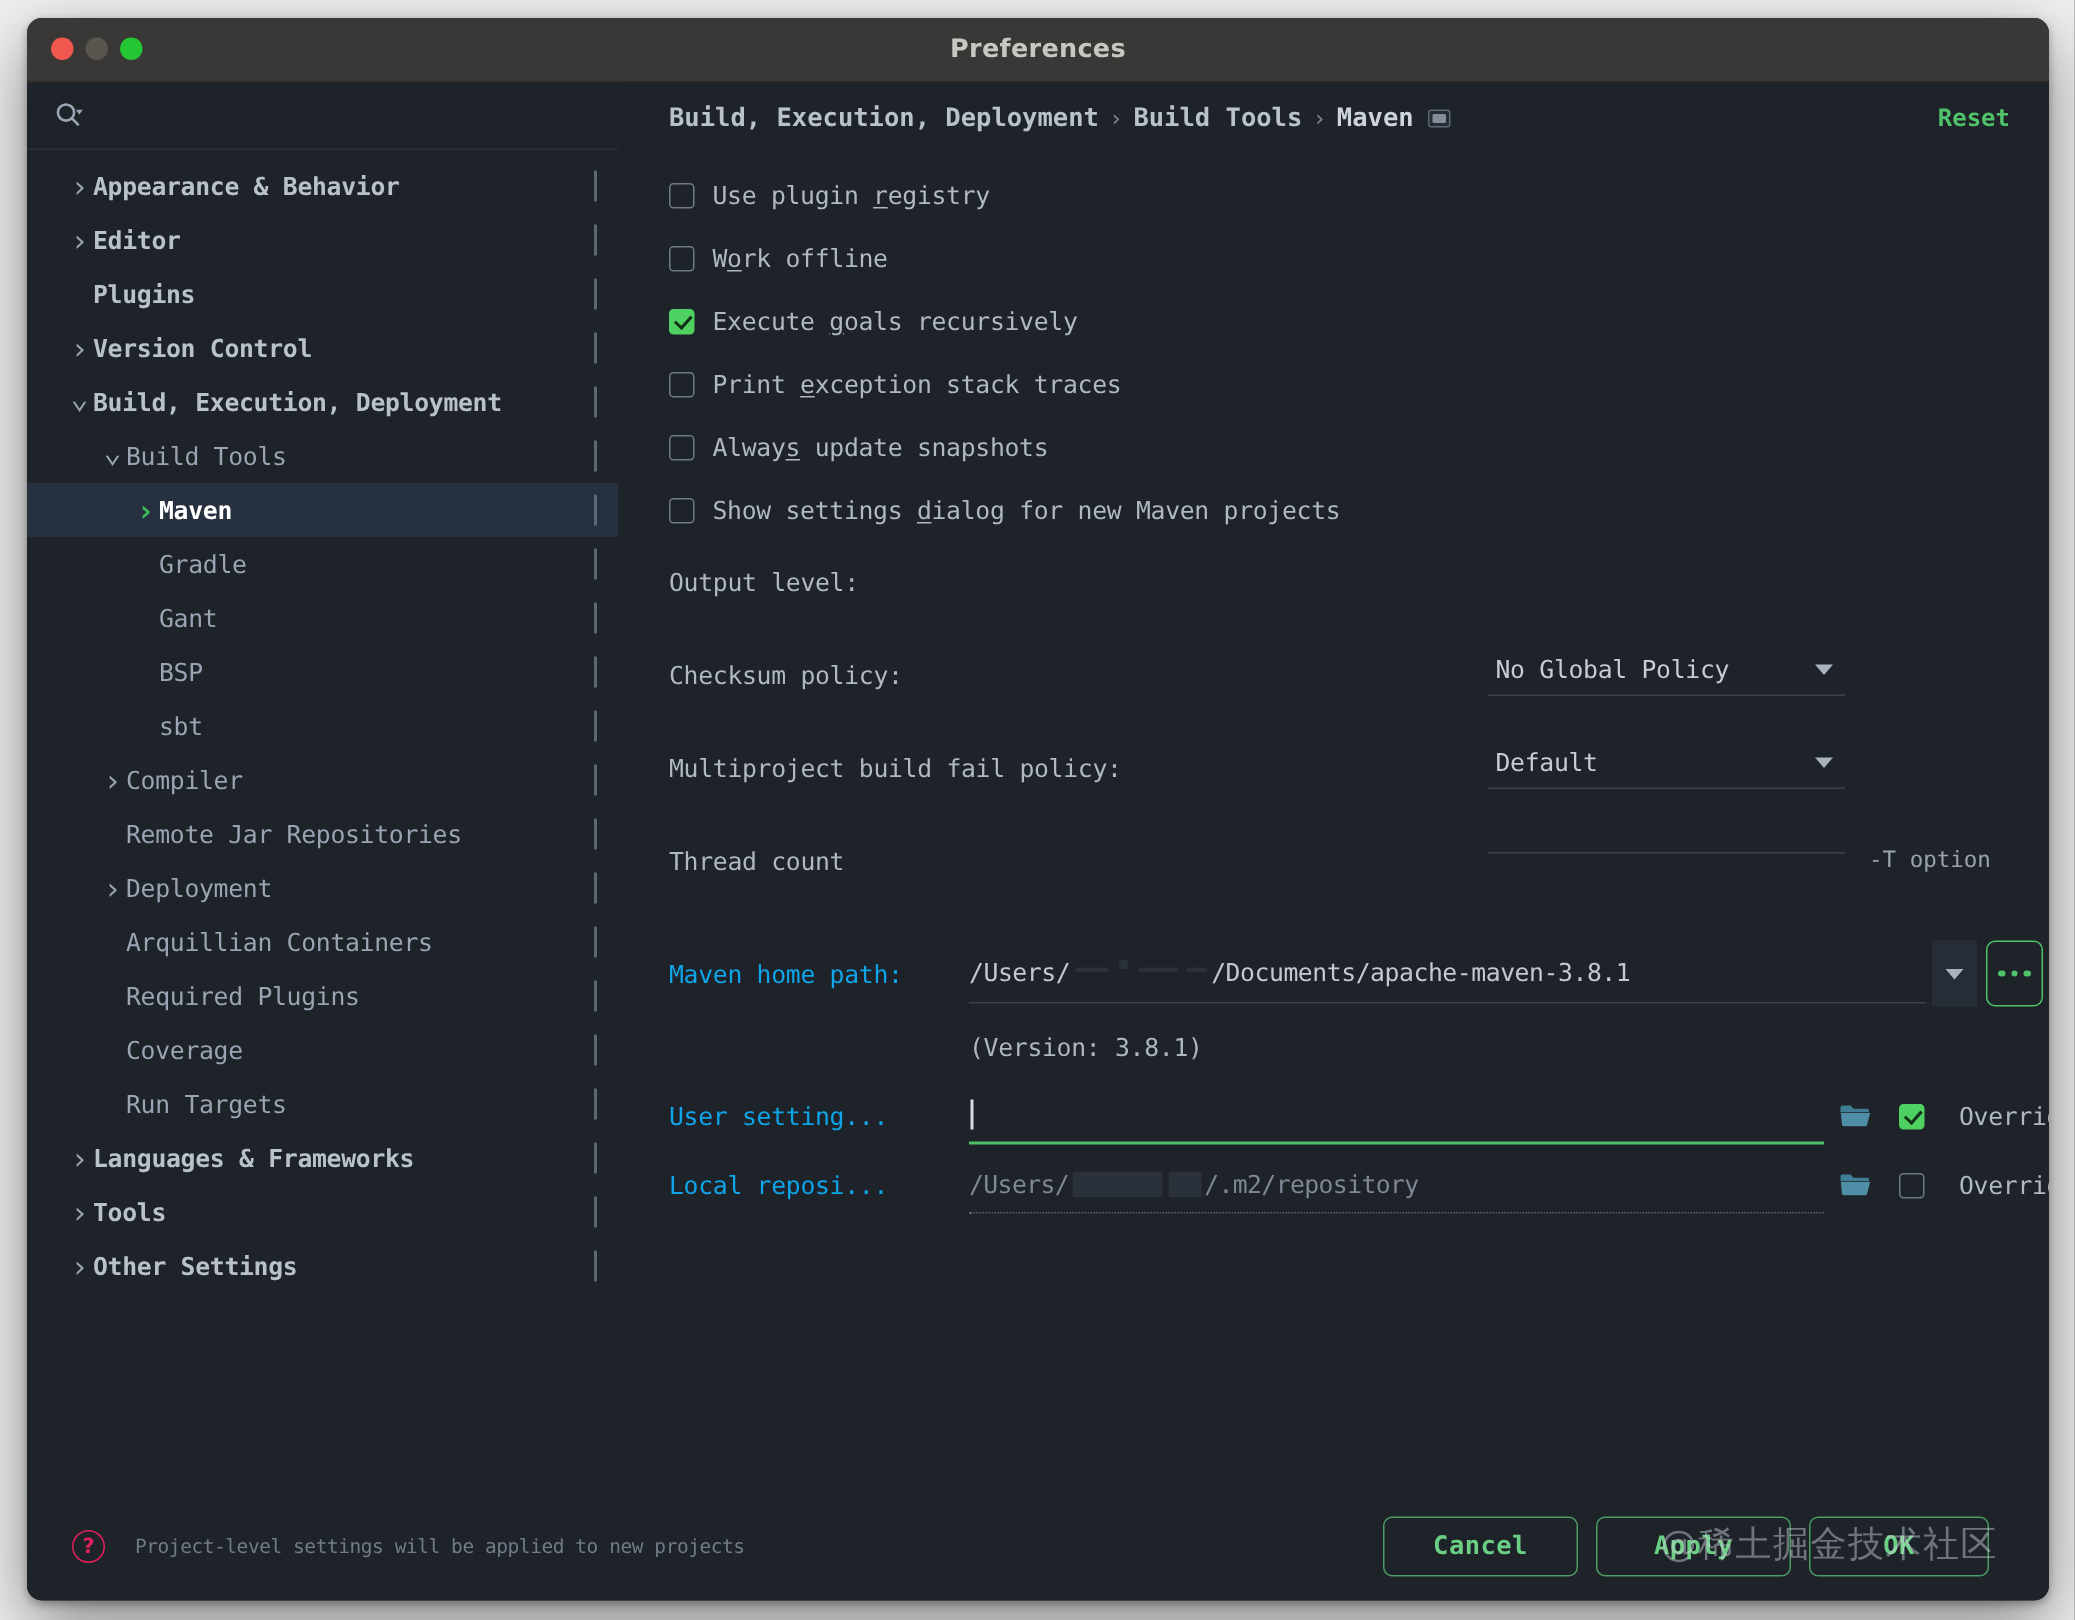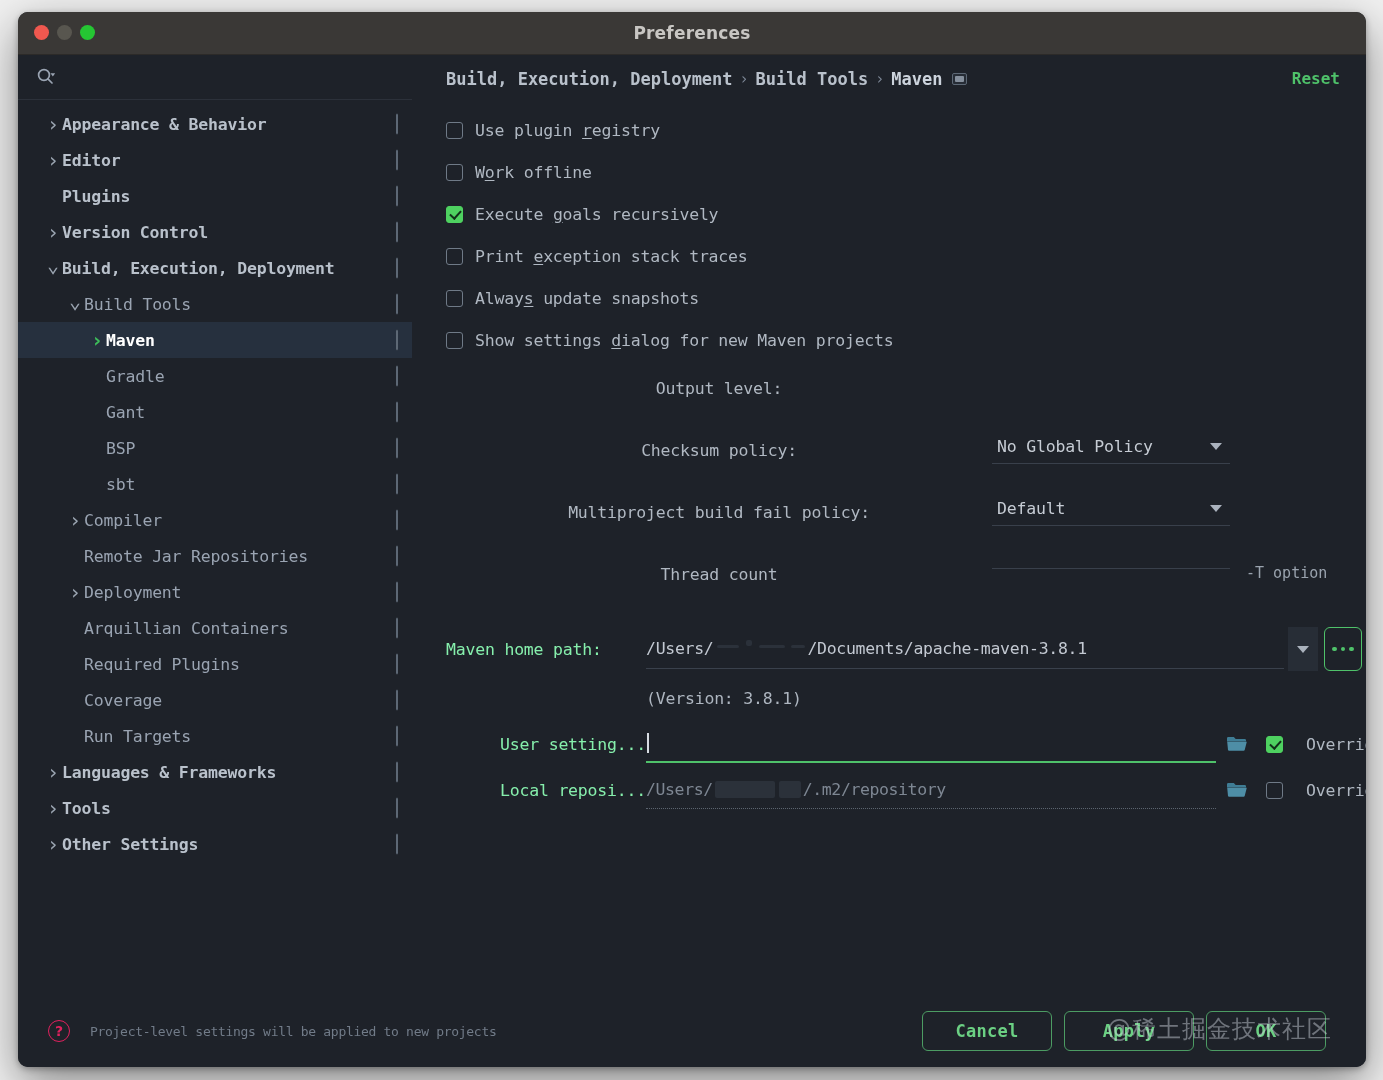--- a/index.html
+++ b/index.html
@@ -205,21 +205,21 @@
   .chk-label {
     font-family: "DejaVu Sans Mono", monospace;
     font-size: 16.5px;
     color: #b0b8c2;
     white-space: nowrap;
     letter-spacing: -0.2px;
   }
   .chk-label u { text-decoration: underline; text-underline-offset: 2px; }
 
   
-  #selects { padding: 14px 0 0 20px; text-align: center; }
+  #selects { padding: 14px 0 0 20px; }
   .sel-row {
     display: flex;
     align-items: flex-start;
     height: 62px;
     position: relative;
   }
   .sel-label {
     font-family: "DejaVu Sans Mono", monospace;
     font-size: 16.5px;
     color: #b0b8c2;
@@ -258,21 +258,21 @@
     padding-top: 3px;
     white-space: nowrap;
   }
 
   
   #paths { padding: 0 0 0 20px; }
   .path-row { display: flex; align-items: center; position: relative; }
   .path-label {
     font-family: "DejaVu Sans Mono", monospace;
     font-size: 16.5px;
-    color: #86efac;
+    color: #0ea5e9;
     width: 200px;
     flex: 0 0 200px;
     letter-spacing: -0.2px;
   }
 
   
   #home-row { height: 52px; }
   #home-field {
     flex: 1;
     height: 40px;
@@ -324,21 +324,21 @@
   #version-row { height: 46px; display: flex; align-items: center; }
   #version-text {
     font-family: "DejaVu Sans Mono", monospace;
     font-size: 16.5px;
     color: #aeb6c0;
     margin-left: 200px;
     letter-spacing: -0.2px;
   }
 
   
-  .file-row { height: 46px; text-align: right; }
+  .file-row { height: 46px; }
   .file-field {
     width: 570px;
     flex: 0 0 570px;
     height: 38px;
     display: flex;
     align-items: center;
     position: relative;
     overflow: hidden;
   }
   .file-field.active { border-bottom: 2px solid #4fc26a; }

